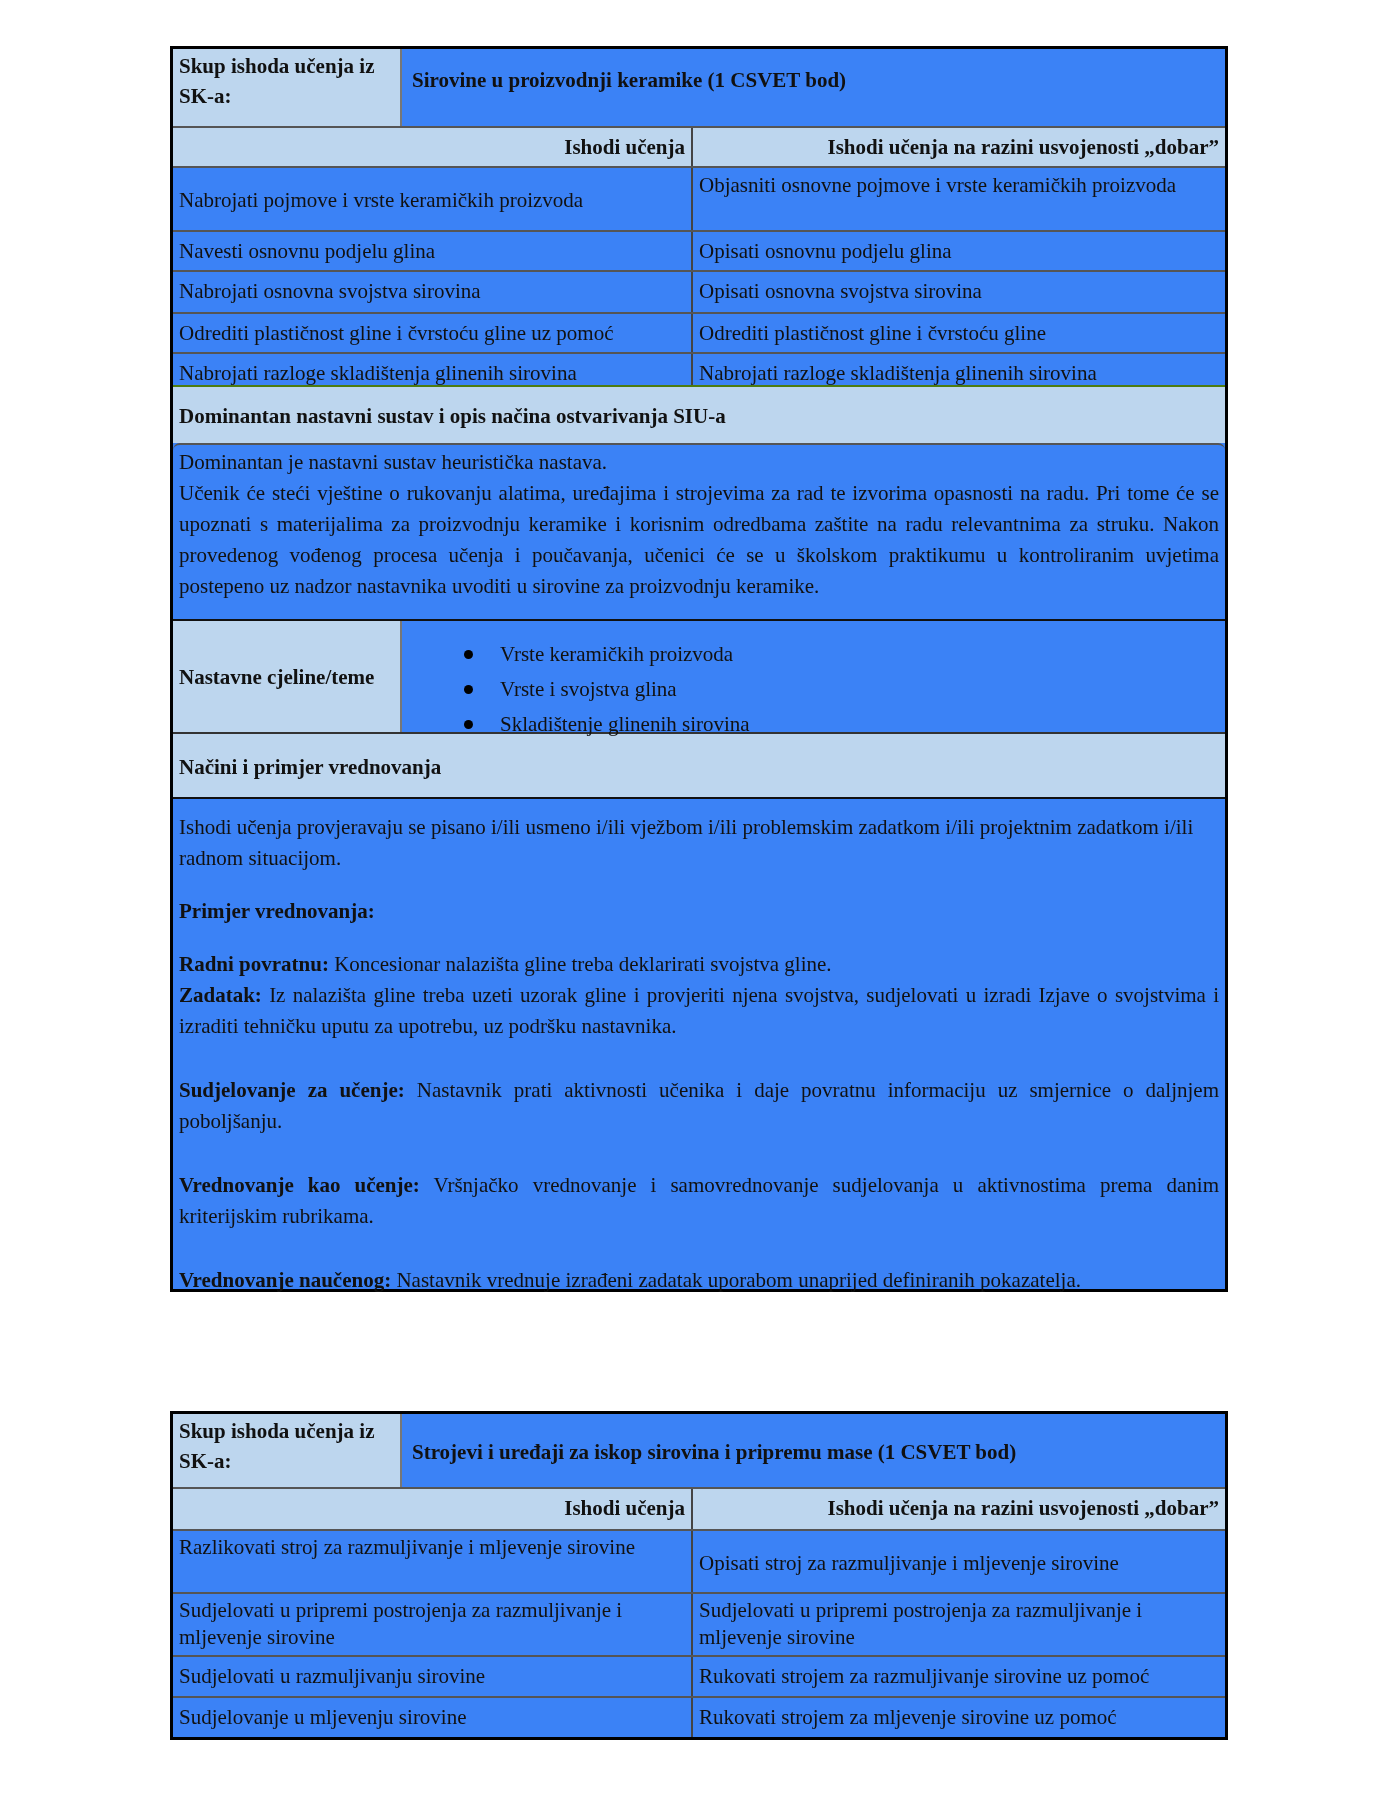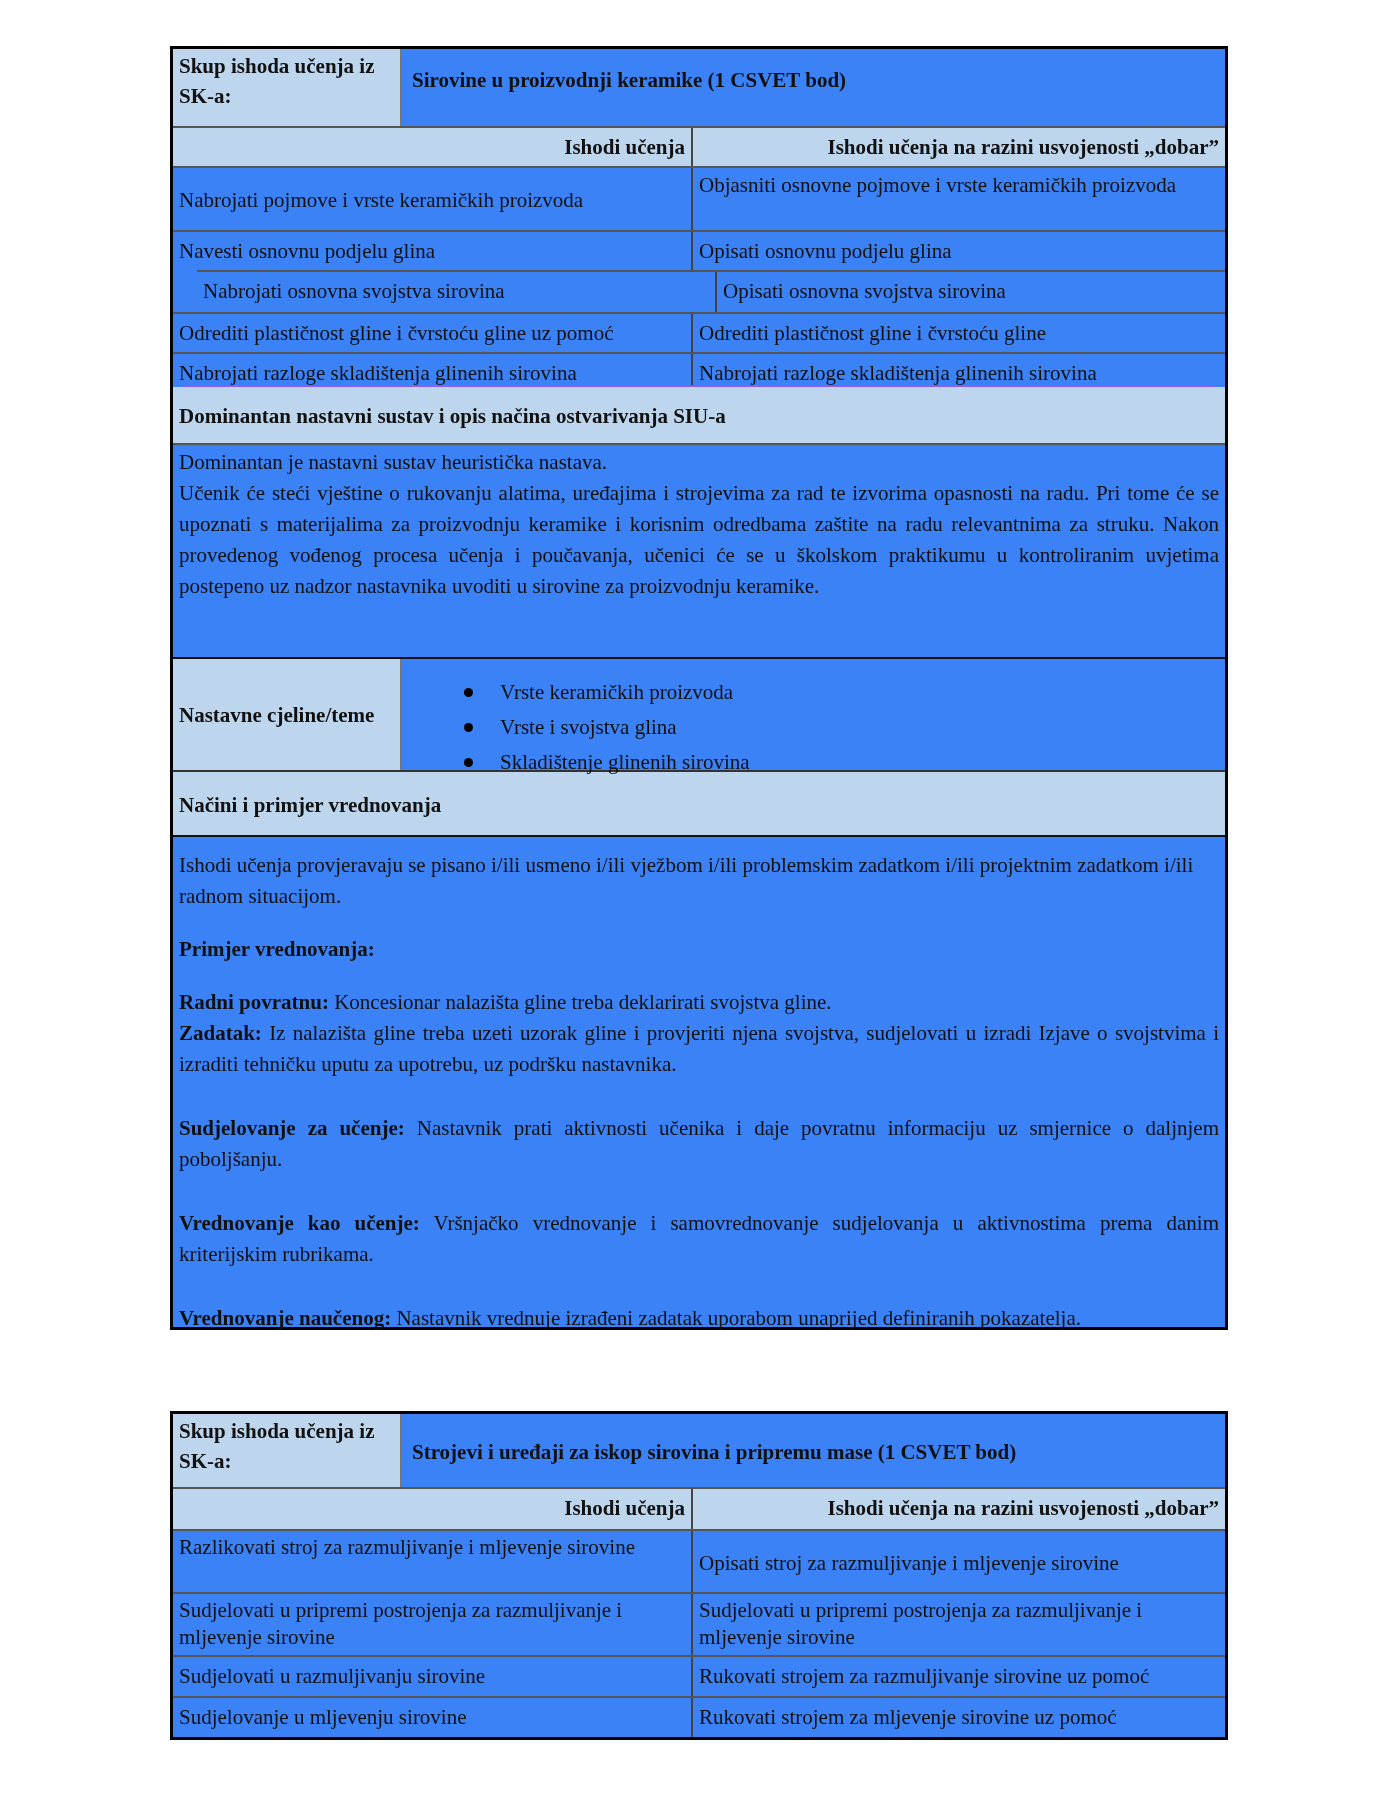--- a/index.html
+++ b/index.html
@@ -46,36 +46,36 @@
     <div class="cell half-r blue bold center">Ishodi učenja na razini usvojenosti „dobar”</div>
   </div>
   <div class="row" style="height:64px;">
     <div class="cell half-l vcenter">Nabrojati pojmove i vrste keramičkih proizvoda</div>
     <div class="cell half-r" style="line-height:27px; padding-top:4px;">Objasniti osnovne pojmove i vrste keramičkih proizvoda</div>
   </div>
   <div class="row" style="height:40px;">
     <div class="cell half-l">Navesti osnovnu podjelu glina</div>
     <div class="cell half-r">Opisati osnovnu podjelu glina</div>
   </div>
-  <div class="row" style="height:42px;margin-left:24px;">
+  <div class="row" style="height:42px;">
     <div class="cell half-l">Nabrojati osnovna svojstva sirovina</div>
     <div class="cell half-r">Opisati osnovna svojstva sirovina</div>
   </div>
   <div class="row" style="height:40px;">
     <div class="cell half-l">Odrediti plastičnost gline i čvrstoću gline uz pomoć</div>
     <div class="cell half-r">Odrediti plastičnost gline i čvrstoću gline</div>
   </div>
   <div class="row" style="height:33px;">
     <div class="cell half-l">Nabrojati razloge skladištenja glinenih sirovina</div>
     <div class="cell half-r">Nabrojati razloge skladištenja glinenih sirovina</div>
   </div>
-  <div class="row" style="height:58px; border-top:2px solid #8b5cf6;border-radius:18px;">
+  <div class="row" style="height:58px; border-top:2px solid #4d7c0f;">
     <div class="cell full blue bold vcenter">Dominantan nastavni sustav i opis načina ostvarivanja SIU-a</div>
   </div>
-  <div class="row" style="height:214px;">
+  <div class="row" style="height:176px;border-radius:7px;">
     <div class="cell full" style="line-height:31px; padding-top:2px;">
       <div>Dominantan je nastavni sustav heuristička nastava.</div>
       <p class="para">Učenik će steći vještine o rukovanju alatima, uređajima i strojevima za rad te izvorima opasnosti na radu. Pri tome će se upoznati s materijalima za proizvodnju keramike i korisnim odredbama zaštite na radu relevantnima za struku. Nakon provedenog vođenog procesa učenja i poučavanja, učenici će se u školskom praktikumu u kontroliranim uvjetima postepeno uz nadzor nastavnika uvoditi u sirovine za proizvodnju keramike.</p>
     </div>
   </div>
   <div class="row" style="height:113px; border-top:2px solid #111;">
     <div class="cell lbl blue bold vcenter" style="width:229px; line-height:33px;">Nastavne cjeline/teme</div>
     <div class="cell full" style="padding-top:0;">
       <ul class="bullets">
         <li><span class="dot"></span><span>Vrste keramičkih proizvoda</span></li>

